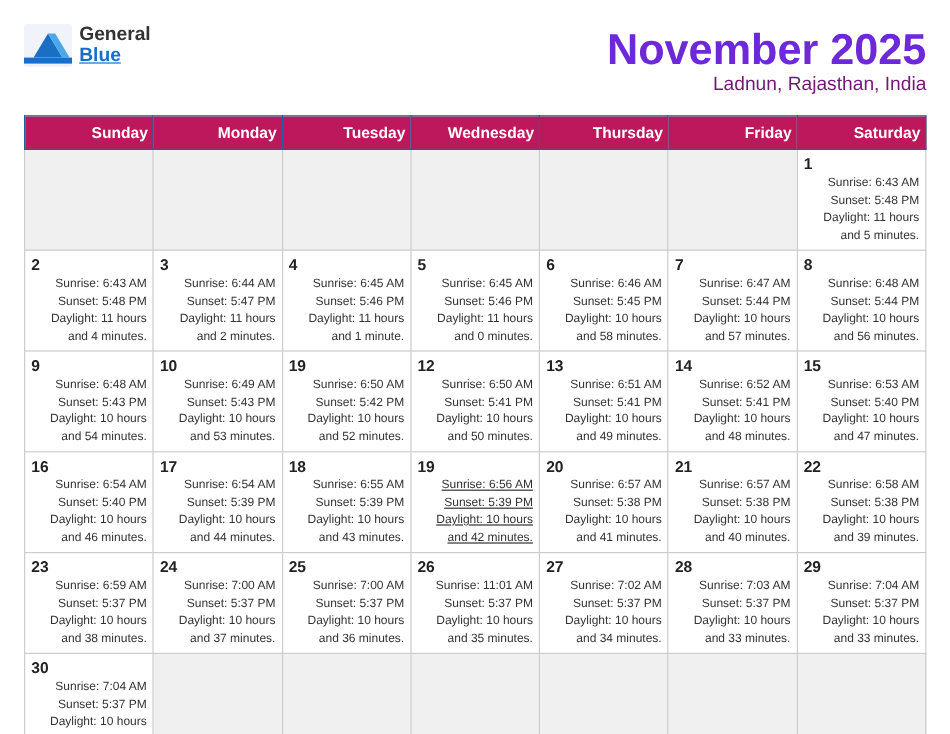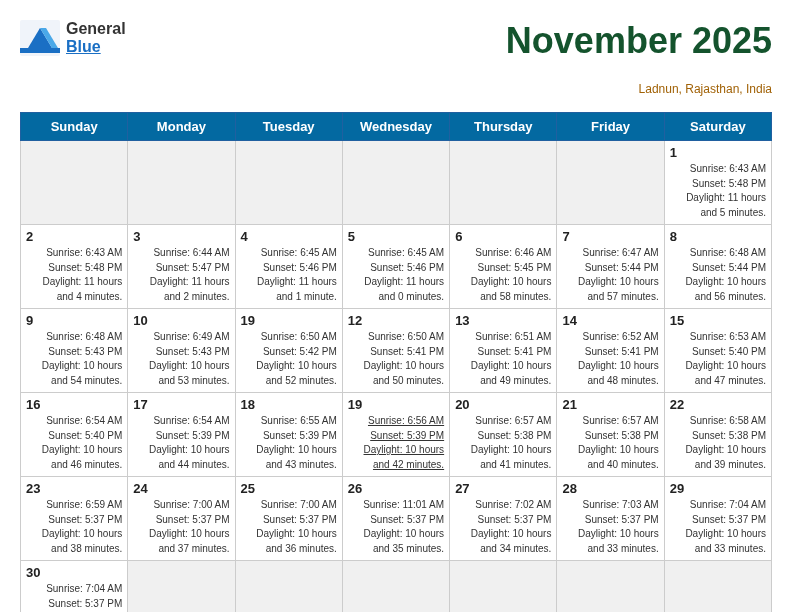--- a/index.html
+++ b/index.html
@@ -29,39 +29,38 @@
     }
     .logo-text .blue { color: #1a6fc4; text-decoration: underline; }
     .logo-icon {
       width: 40px;
       height: 36px;
     }
     .title-block { text-align: right; }
     .month-year {
       font-size: 36px;
       font-weight: bold;
-      color: #14532d;
+      color: #6d28d9;
     }
     .location {
-      font-size: 12px;
-      color: #a16207;
-      margin-top: 20px;
+      font-size: 16px;
+      color: #701a75;
     }
     .calendar {
       width: 100%;
       border-collapse: collapse;
       border: 1px solid #ccc;
     }
     .calendar th {
-      background: #0369a1;
+      background: #be185d;
       color: #fff;
       font-size: 13px;
       font-weight: bold;
       padding: 6px 4px;
-      text-align: center;
+      text-align: right;
       border: 1px solid #2060a0;
     }
     .calendar td {
       vertical-align: top;
       border: 1px solid #ccc;
       padding: 4px 5px;
       font-size: 10.5px;
       color: #333;
       background: #fff;
       width: calc(100% / 7);

